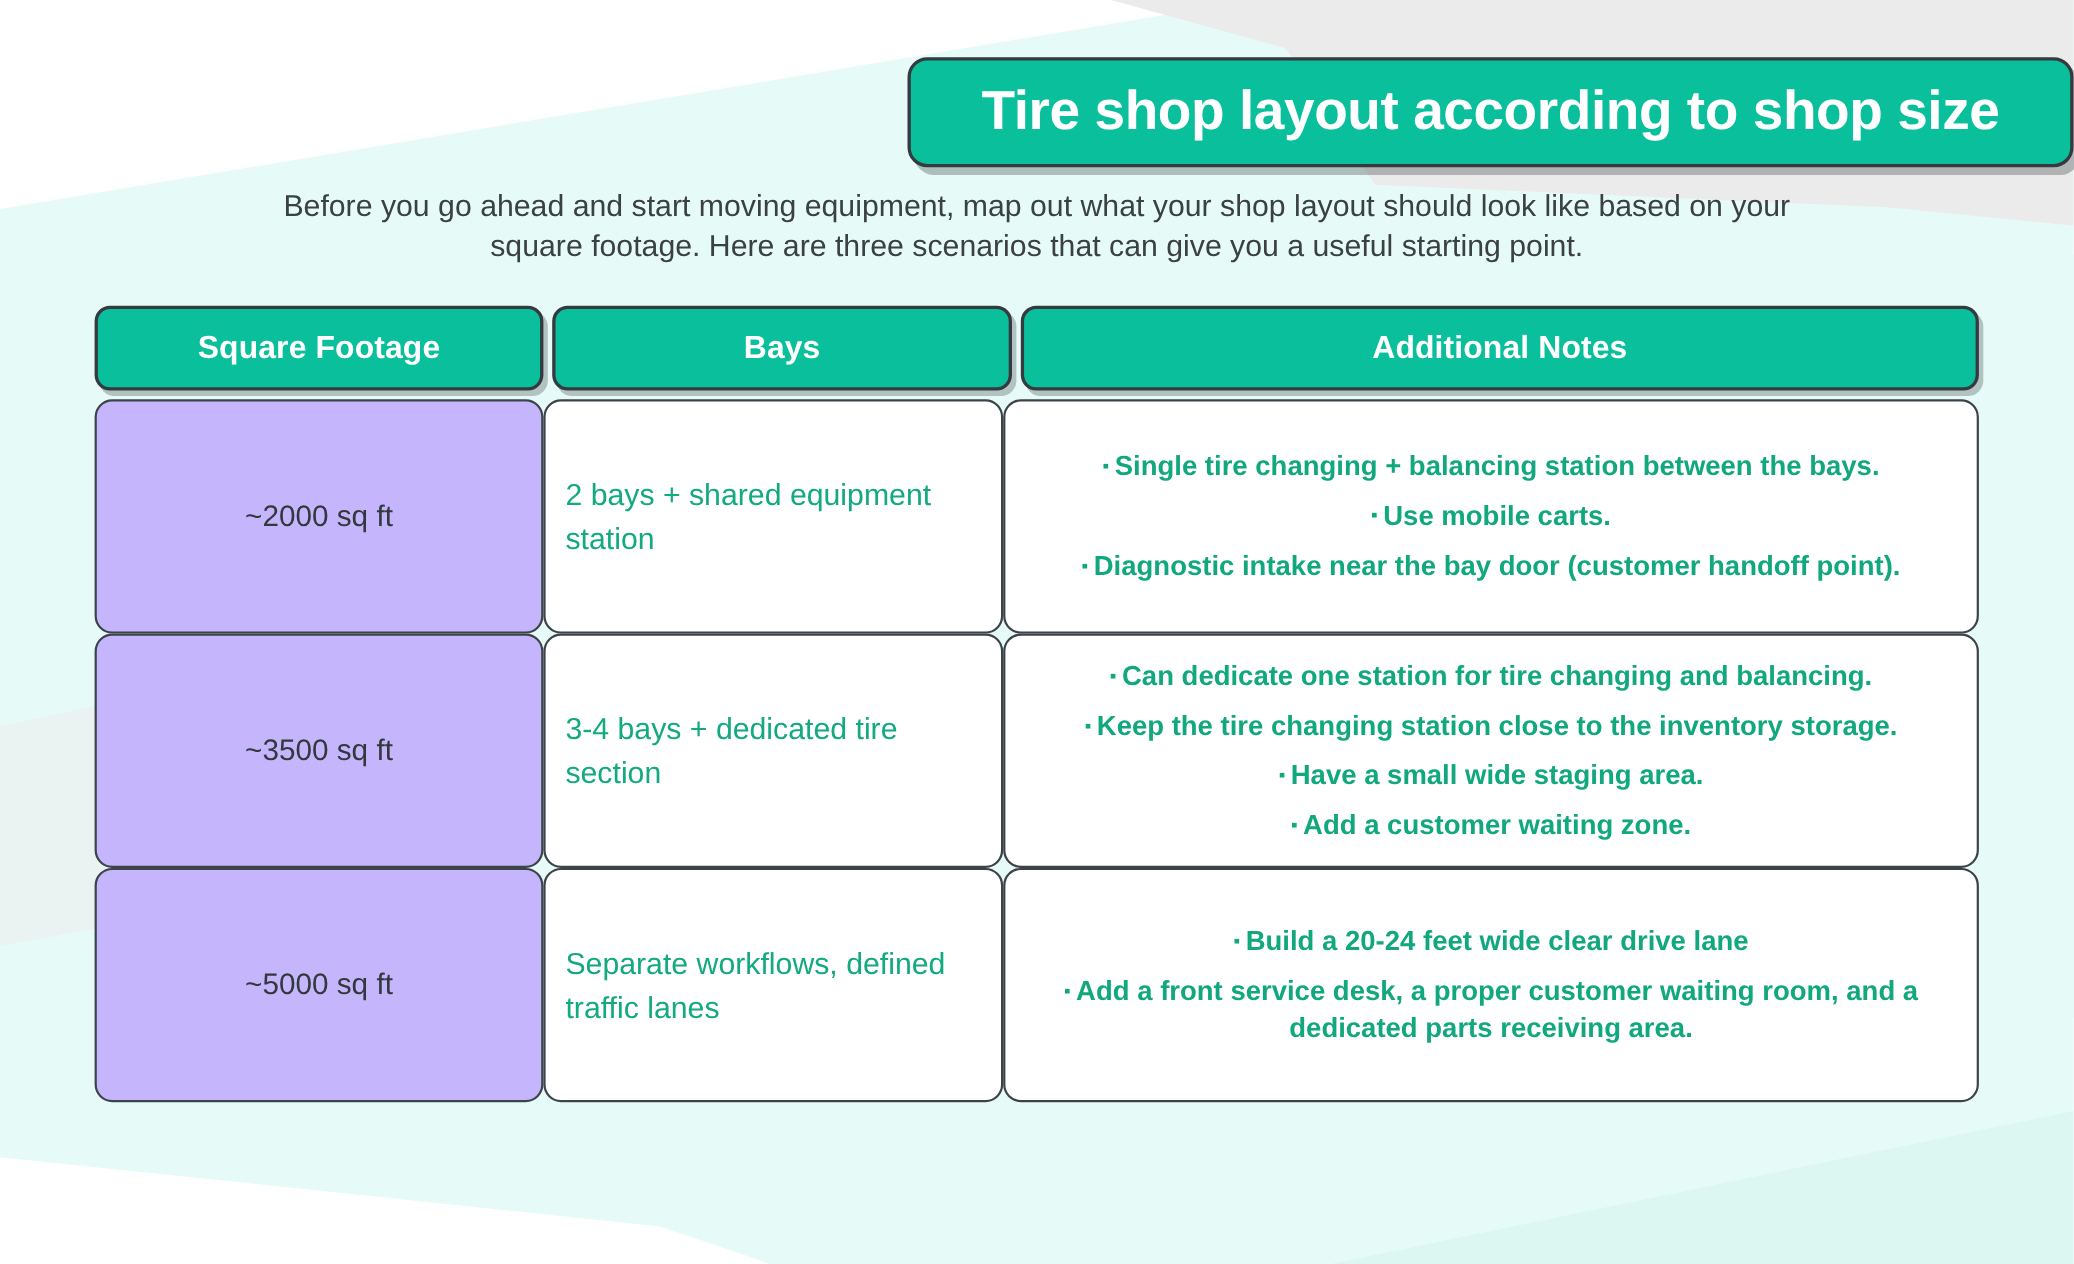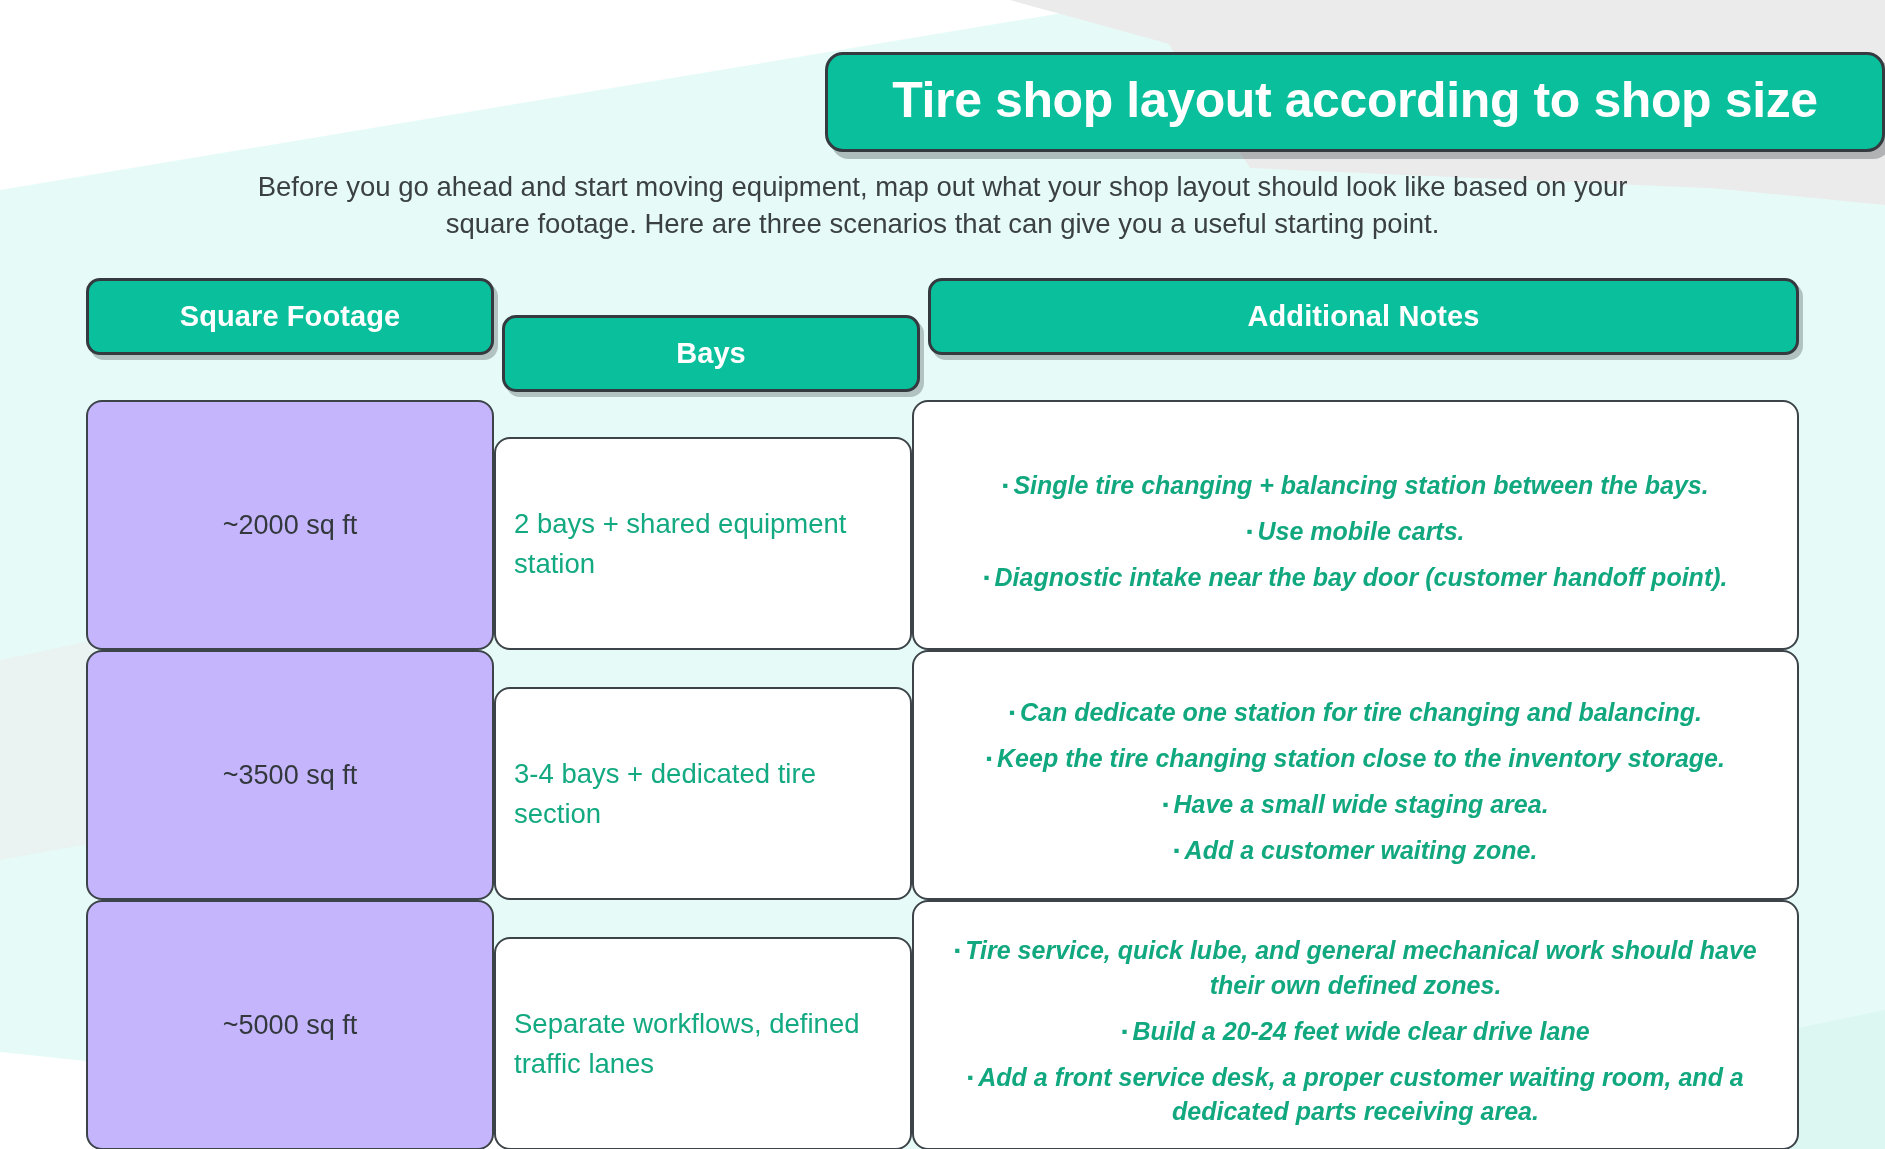--- a/index.html
+++ b/index.html
@@ -97,21 +97,21 @@
     display: flex;
     align-items: center;
     justify-content: center;
     box-sizing: border-box;
     color: #ffffff;
     font-size: 29px;
     font-weight: bold;
     letter-spacing: 0.1px;
   }
   .col-1 { width: 408px; flex: 0 0 408px; }
-  .col-2 { width: 418px; flex: 0 0 418px; margin-top: 37px; }
+  .col-2 { width: 418px; flex: 0 0 418px; }
   .col-3 { flex: 1 1 auto; }
 
   .trow {
     display: flex;
   }
   .td {
     border: 2.5px solid #3d4449;
     border-radius: 16px;
     box-sizing: border-box;
     display: flex;
@@ -145,23 +145,22 @@
     padding: 16px 24px;
   }
   .notes-list {
     margin: 0;
     padding: 0;
     list-style: none;
     width: 100%;
   }
   .notes-list li {
     position: relative;
-    margin: 12px 0 11px 0;
+    margin: 0 0 11px 0;
     padding: 0;
-    font-style: italic;
   }
   .notes-list li:last-child { margin-bottom: 0; }
   .bullet {
     font-size: 17px;
     line-height: 1;
     vertical-align: 3px;
     margin-right: 5px;
     color: #12A87F;
   }
   .note-text { display: inline; }
@@ -225,21 +224,20 @@
           <li><span class="bullet">▪</span><span class="note-text">Add a customer waiting zone.</span></li>
         </ul>
       </div>
     </div>
 
     <div class="trow">
       <div class="td footage col-1">~5000 sq ft</div>
       <div class="td bays col-2">Separate workflows, defined traffic lanes</div>
       <div class="td notes col-3">
         <ul class="notes-list">
-          <li><span class="bullet">▪</span><span class="note-text">Tire service, quick lube, and general mechanical work should have their own defined zones.</span></li>
           <li><span class="bullet">▪</span><span class="note-text">Build a 20-24 feet wide clear drive lane</span></li>
           <li><span class="bullet">▪</span><span class="note-text">Add a front service desk, a proper customer waiting room, and a dedicated parts receiving area.</span></li>
         </ul>
       </div>
     </div>
 
   </div>
 </div>
 
 </body></html>

